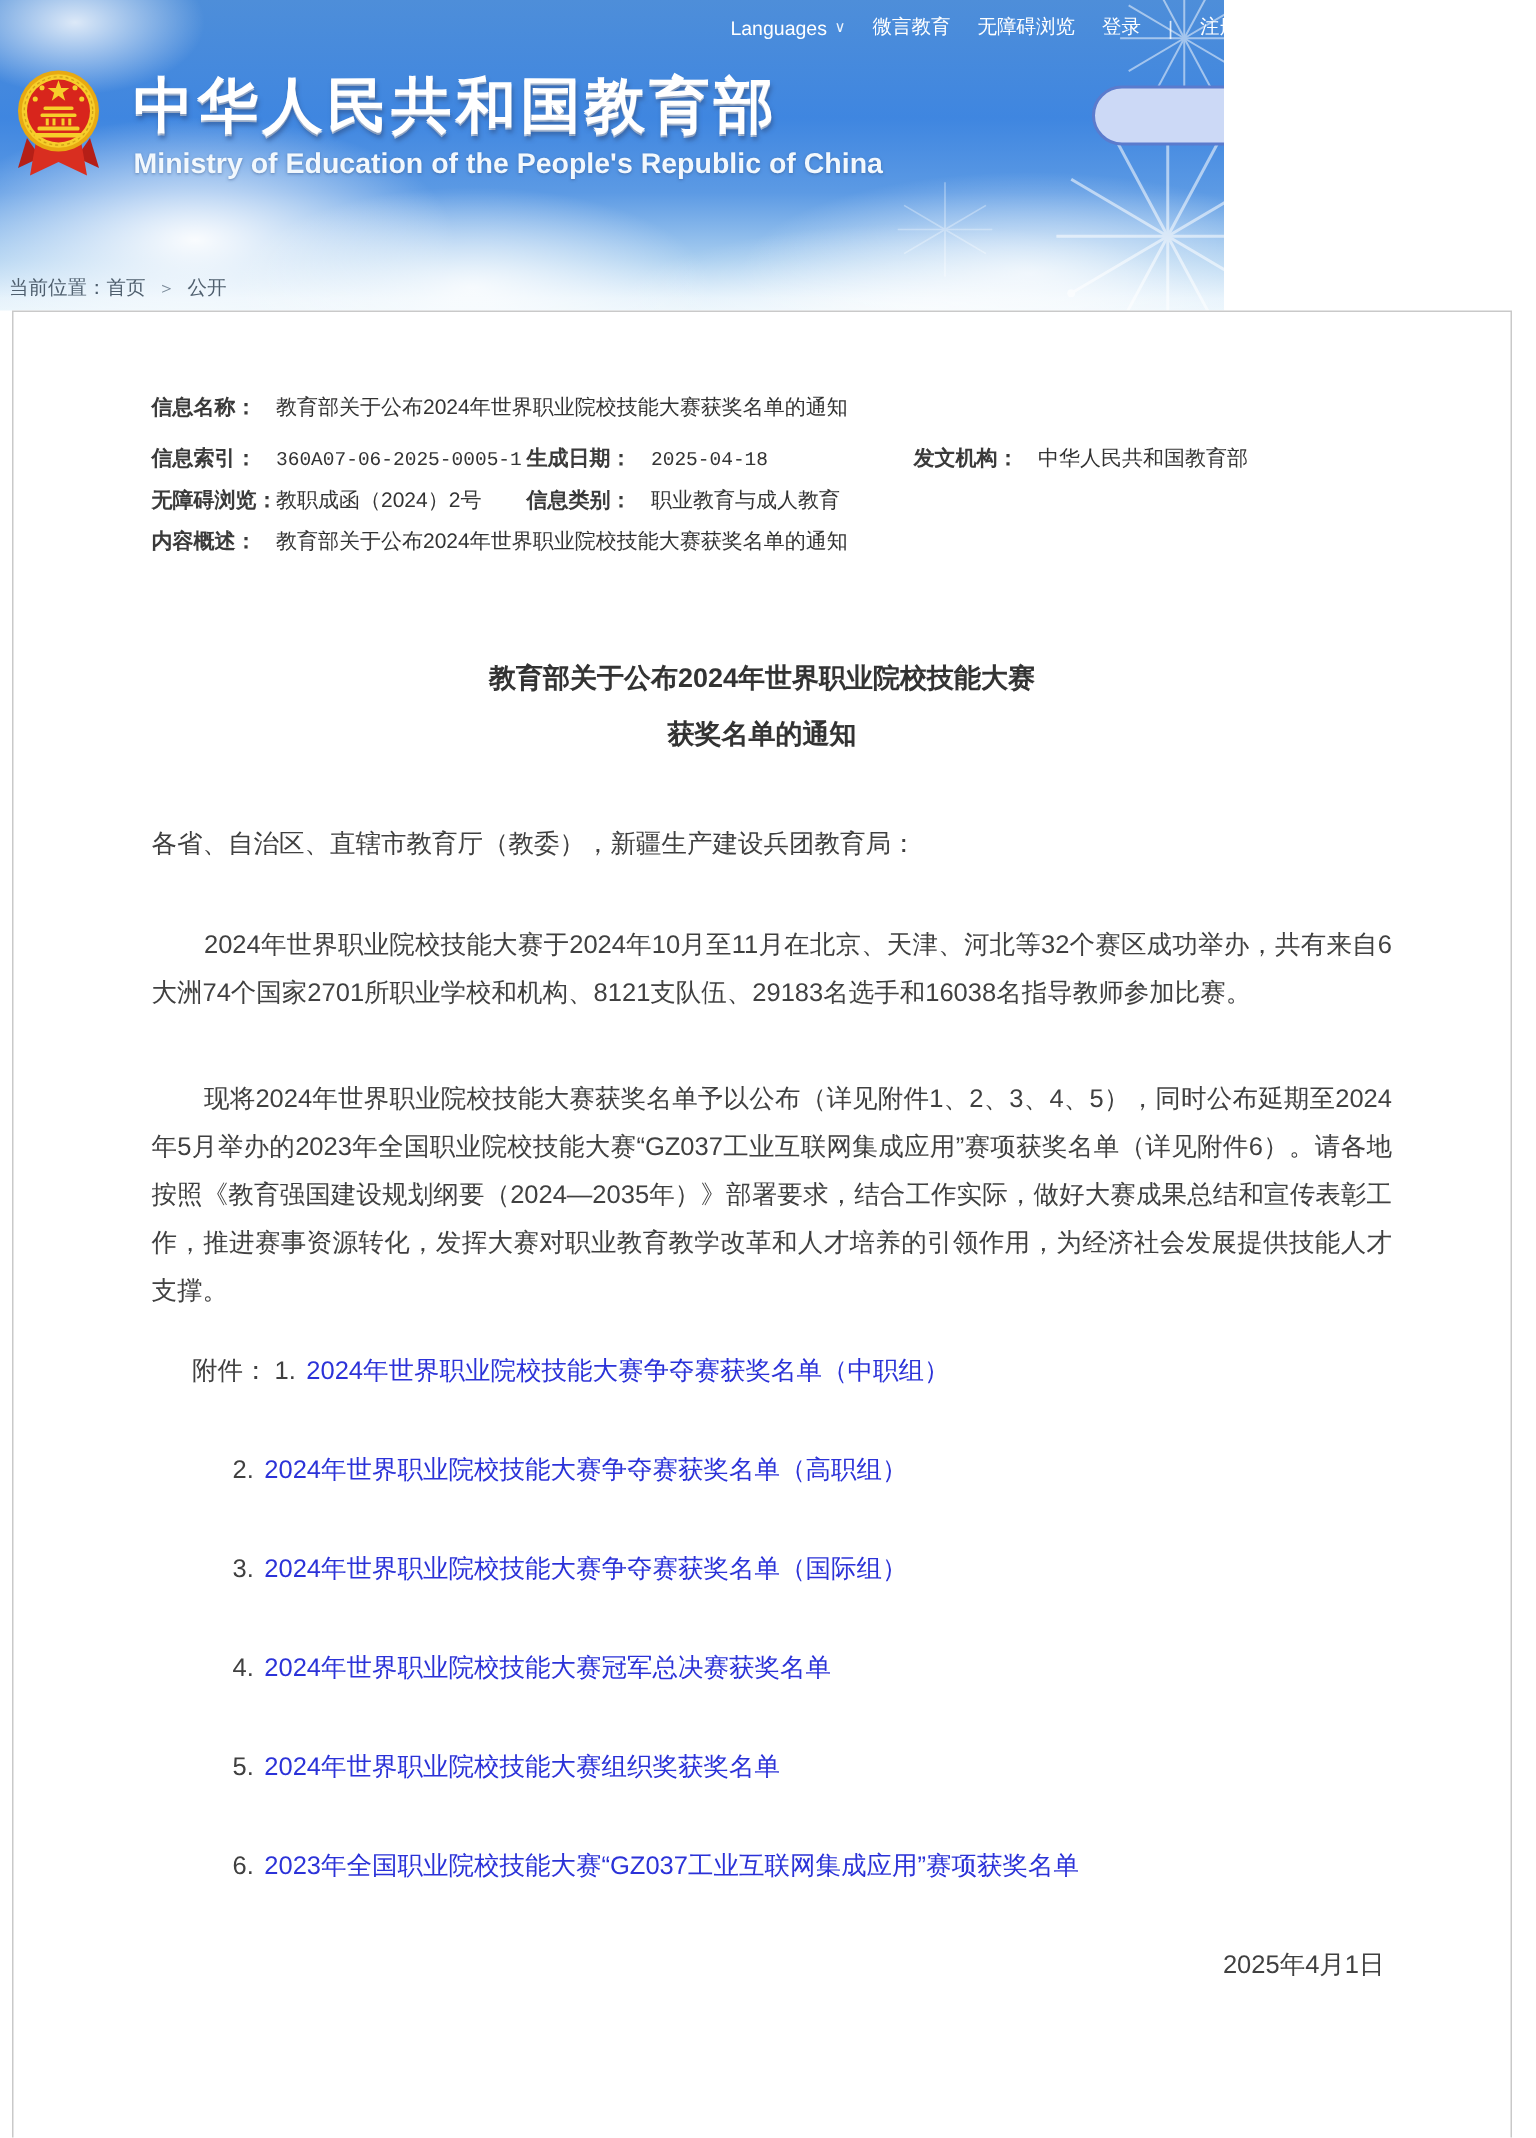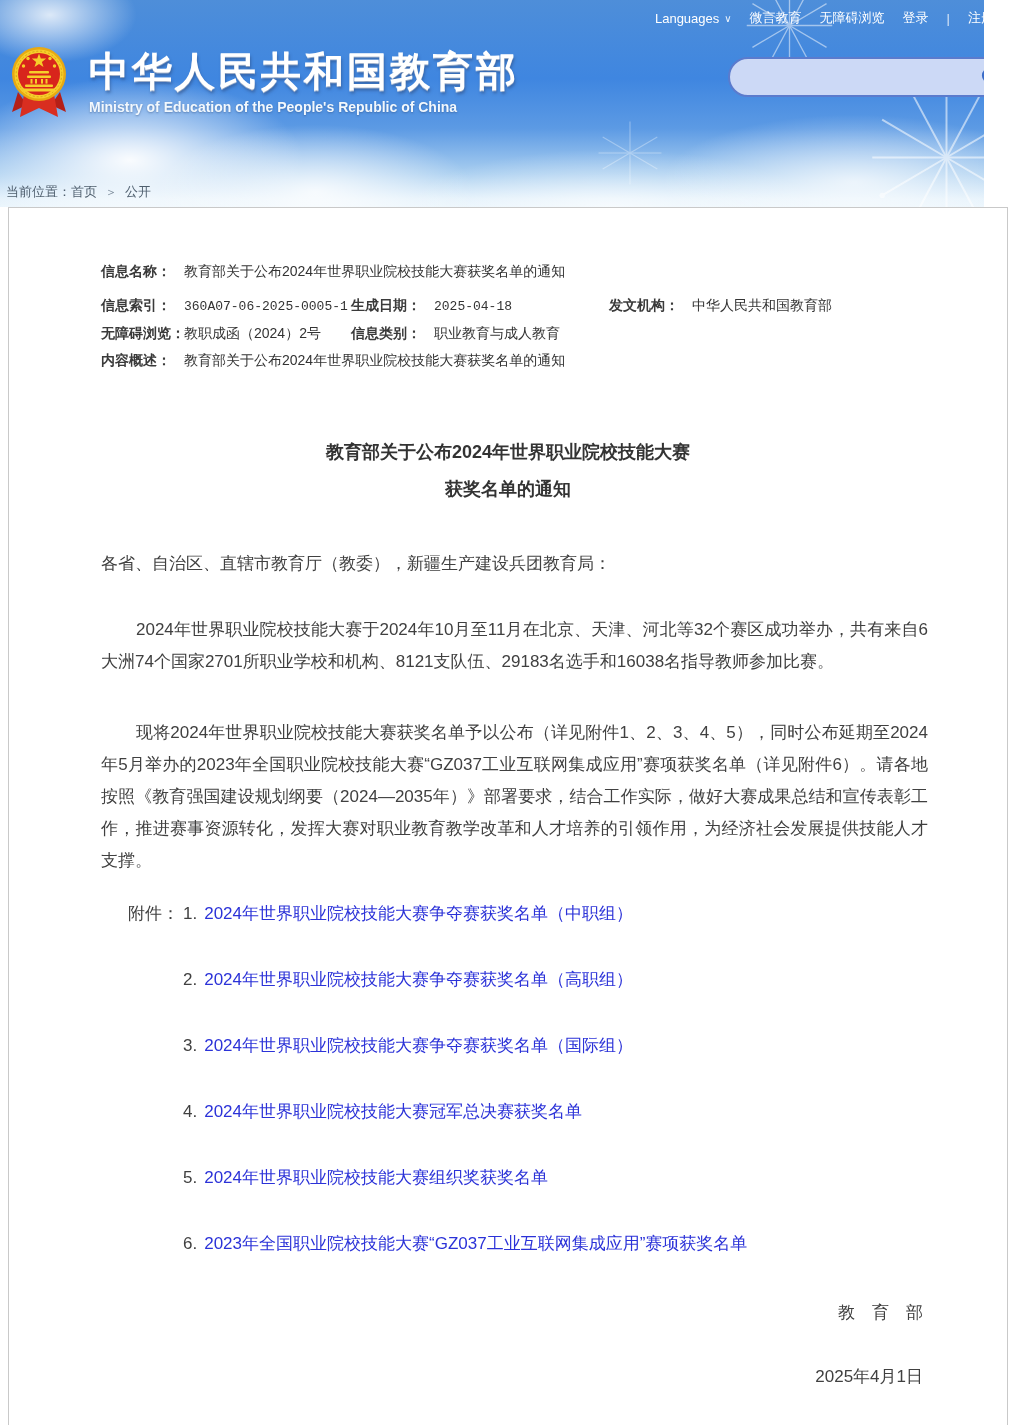--- a/index.html
+++ b/index.html
@@ -5,21 +5,21 @@
   * { box-sizing: border-box; }
   html, body { margin: 0; padding: 0; }
   body {
     width: 1024px; height: 1425px; overflow: hidden;
     background: #ffffff;
     font-family: "Liberation Sans", sans-serif;
   }
 
   
   .site-header {
-    position: relative; width: 984px; height: 207px; overflow: hidden;
+    position: relative; width: 816px; height: 207px; overflow: hidden;
     background: linear-gradient(180deg, #4e8ed9 0%, #3f86e0 38%, #5c9ae4 62%, #aacff0 84%, #e3f1fb 96%, #eaf5fc 100%);
   }
   .cloud { position: absolute; background: radial-gradient(ellipse at center, rgba(255,255,255,.95) 0%, rgba(255,255,255,0) 68%); pointer-events: none; }
   .cloud.c1 { left: -50px; bottom: -38px; width: 360px; height: 170px; }
   .cloud.c2 { left: 150px; bottom: -55px; width: 330px; height: 140px; opacity: .85; }
   .cloud.c3 { left: 400px; bottom: -60px; width: 420px; height: 120px; opacity: .6; }
   .cloud.c4 { right: -70px; bottom: -45px; width: 400px; height: 140px; opacity: .75; }
   .cloud.c5 { left: -40px; top: -35px; width: 180px; height: 100px; opacity: .85; }
 
   .dand { position: absolute; pointer-events: none; }
@@ -37,21 +37,21 @@
   .top-nav .chev { font-size: 10px; opacity: .9; }
   .top-nav .sep { opacity: .8; }
 
   .logo-block { position: absolute; left: 10px; top: 44px; display: flex; gap: 21px; cursor: pointer; }
   .titles { margin-top: 4px; }
   .site-title {
     font-size: 40px; font-weight: bold; color: #ffffff; letter-spacing: 3px; line-height: 46px;
     text-shadow: 1px 3px 3px rgba(45,75,125,.55), 0 1px 0 #e8f1fa;
   }
   .site-subtitle {
-    margin-top: 5px; font-size: 14px; font-weight: bold; color: #f2f8fd;
+    margin-top: 5px; font-size: 19px; font-weight: bold; color: #f2f8fd;
     text-shadow: 0 1px 2px rgba(45,75,125,.5);
   }
 
   .search-box {
     position: absolute; left: 728px; top: 57px; width: 287px; height: 40px;
     background: #ccd9f6; border: 2px solid #5b7bcd; border-radius: 21px;
   }
   .search-input {
     position: absolute; left: 14px; top: 2px; width: 230px; height: 32px;
     background: transparent; border: none; outline: none; font-size: 14px; color: #32406e;
@@ -83,21 +83,21 @@
 
   .doc-title { margin-top: 60px; text-align: center; font-size: 18px; font-weight: bold; color: #333333; line-height: 37px; }
 
   .doc-body { margin: 0 79px 0 92px; font-size: 17px; color: #404040; line-height: 32px; }
   .doc-number { margin-top: 29px; text-align: right; }
   .salutation { margin-top: 41px; font-family: Liberation Mono, monospace; }
   .para { margin-top: 33px; text-indent: 35px; text-align: justify; }
   .para.p2 { margin-top: 39px; }
 
   .attachments { margin-top: 21px; }
-  .att-row { margin-left: 82px; margin-bottom: 34px; white-space: nowrap; }
+  .att-row { margin-left: 54px; margin-bottom: 34px; white-space: nowrap; }
   .att-row.first { margin-left: 27px; }
   .att-label { color: #404040; margin-right: 4px; }
   .att-num { color: #404040; margin-right: 7px; }
   .att-link { color: #2b32d8; text-decoration: none; cursor: pointer; }
 
   .signature { margin-top: 37px; text-align: right; padding-right: 5px; }
   .sign-date { margin-top: 32px; text-align: right; padding-right: 5px; }
 </style>
 </head>
 <body>
@@ -258,17 +258,16 @@
         <span class="att-num">4.</span><a class="att-link" href="#">2024年世界职业院校技能大赛冠军总决赛获奖名单</a>
       </div>
       <div class="att-row">
         <span class="att-num">5.</span><a class="att-link" href="#">2024年世界职业院校技能大赛组织奖获奖名单</a>
       </div>
       <div class="att-row">
         <span class="att-num">6.</span><a class="att-link" href="#">2023年全国职业院校技能大赛“GZ037工业互联网集成应用”赛项获奖名单</a>
       </div>
     </div>
 
-    <div class="signature">教　育　部</div>
     <div class="sign-date">2025年4月1日</div>
   </div>
 
 </div>
 
 </body></html>

